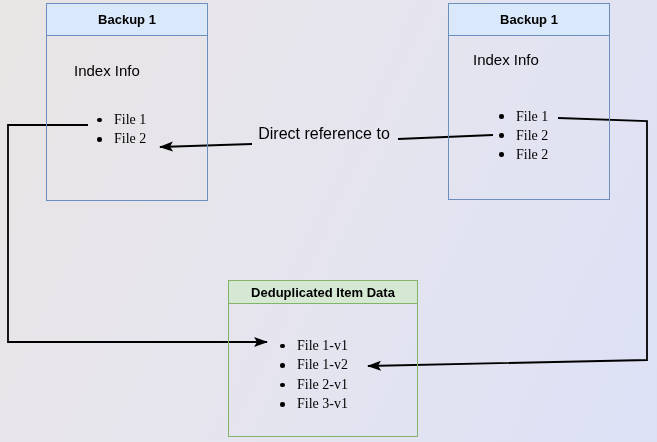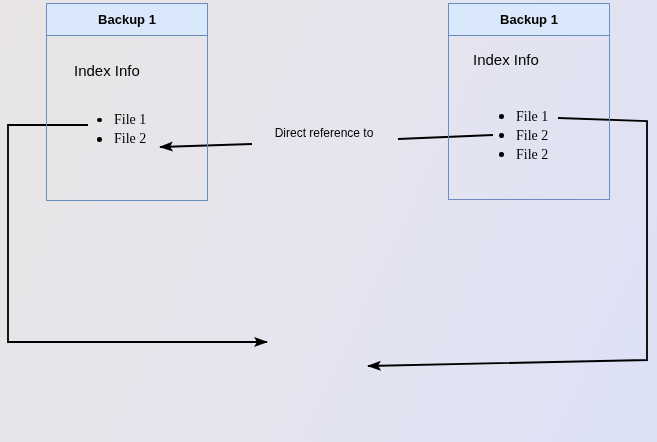--- a/index.html
+++ b/index.html
@@ -45,21 +45,21 @@
     border-radius:50%; background:#000;
   }
   #backup1 .file-list { left:50px; top:106px; }
   #backup1 .file-list li { height:19.5px; }
   #backup2 .file-list { left:50px; top:103px; }
   #backup2 .file-list li { height:19px; }
   #dedup .file-list { left:51px; top:55px; }
   #dedup .file-list li { height:19.5px; }
   #edge-label {
     position:absolute; left:244px; top:126px; width:160px;
-    text-align:center; font-size:12px; line-height:15px;
+    text-align:center; font-size:16px; line-height:15px;
     white-space:nowrap;
   }
 </style>
 </head>
 <body>
 
 <div id="canvas">
 
   <svg id="connectors" viewBox="0 0 657 442" xmlns="http://www.w3.org/2000/svg">
     <defs>
@@ -89,18 +89,29 @@
       <span>Backup 1</span>
     </div>
     <div class="subtitle">Index Info</div>
     <ul class="file-list">
       <li>File 1</li>
       <li>File 2</li>
       <li>File 2</li>
     </ul>
   </div>
 
+  <div id="dedup" class="box green">
+    <div class="box-header">
+      <span>Deduplicated Item Data</span>
+    </div>
+    <ul class="file-list">
+      <li>File 1-v1</li>
+      <li>File 1-v2</li>
+      <li>File 2-v1</li>
+      <li>File 3-v1</li>
+    </ul>
+  </div>
 
   <div id="edge-label">
     <div>Direct reference to</div>
   </div>
 
 </div>
 
 </body></html>

